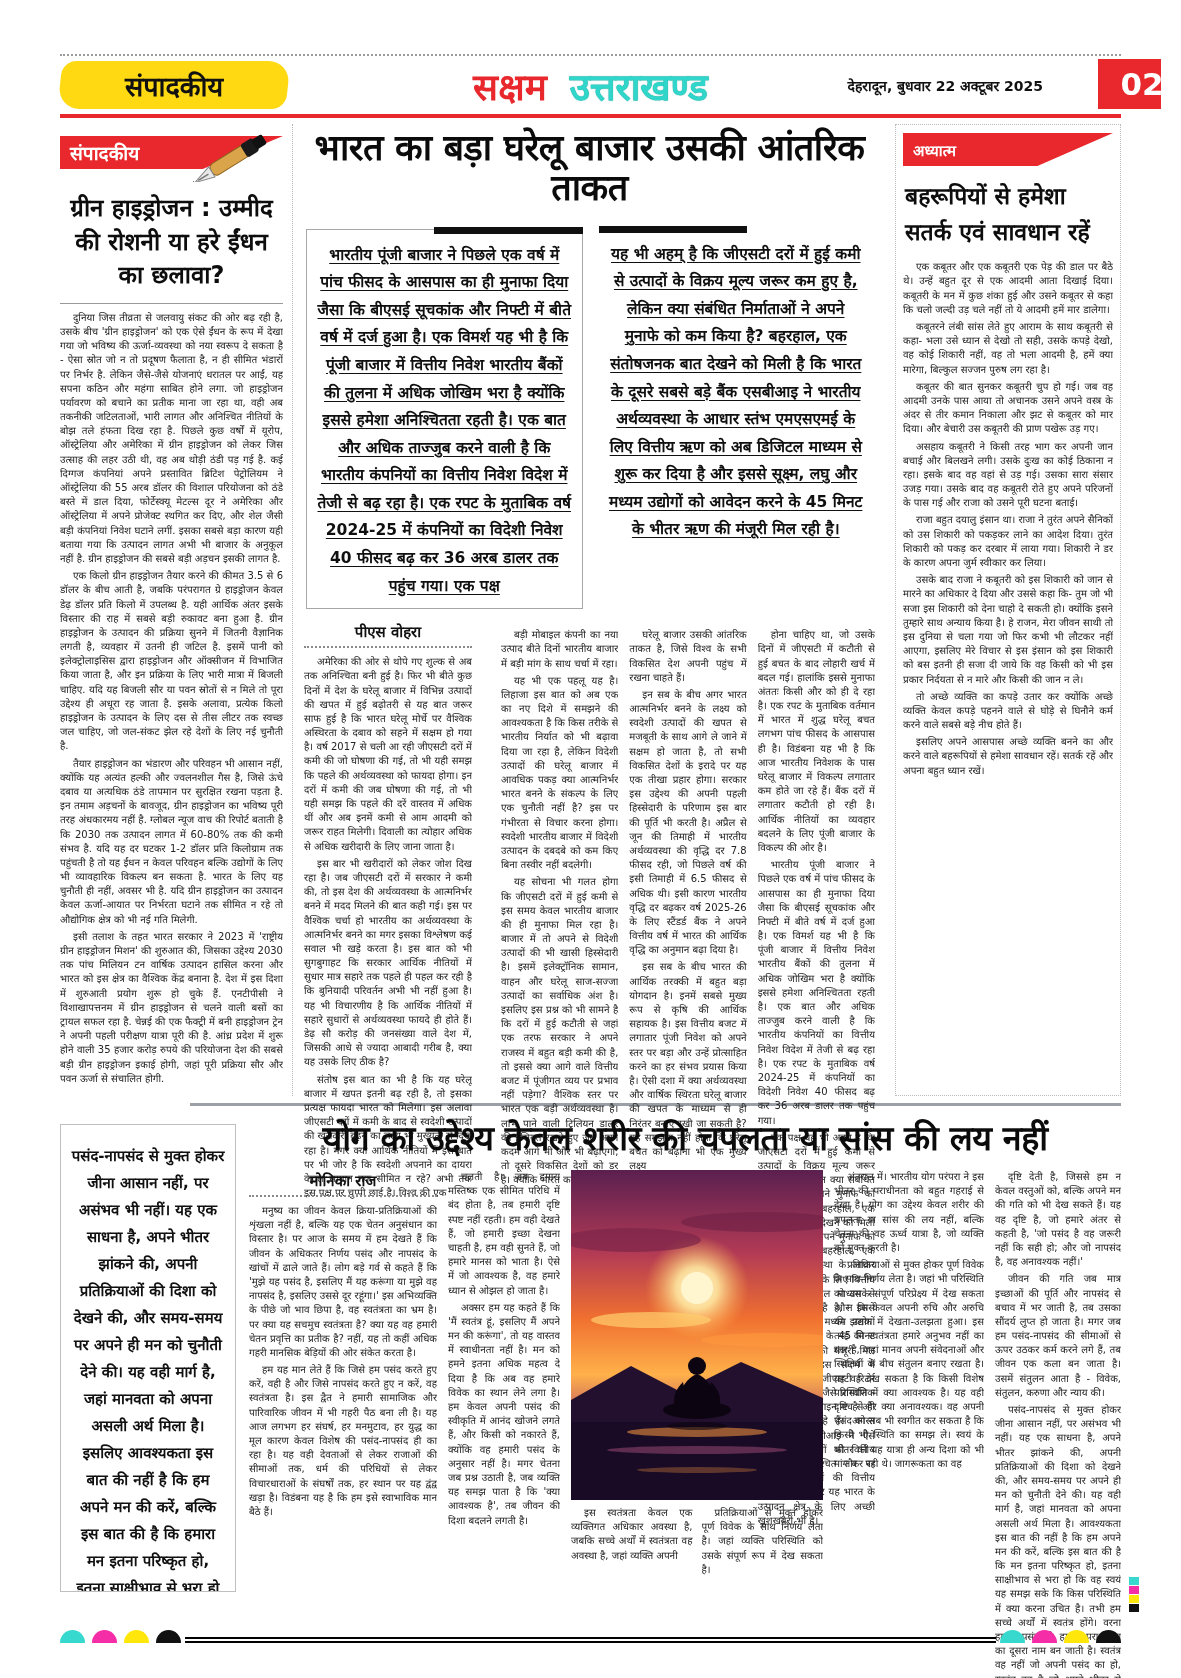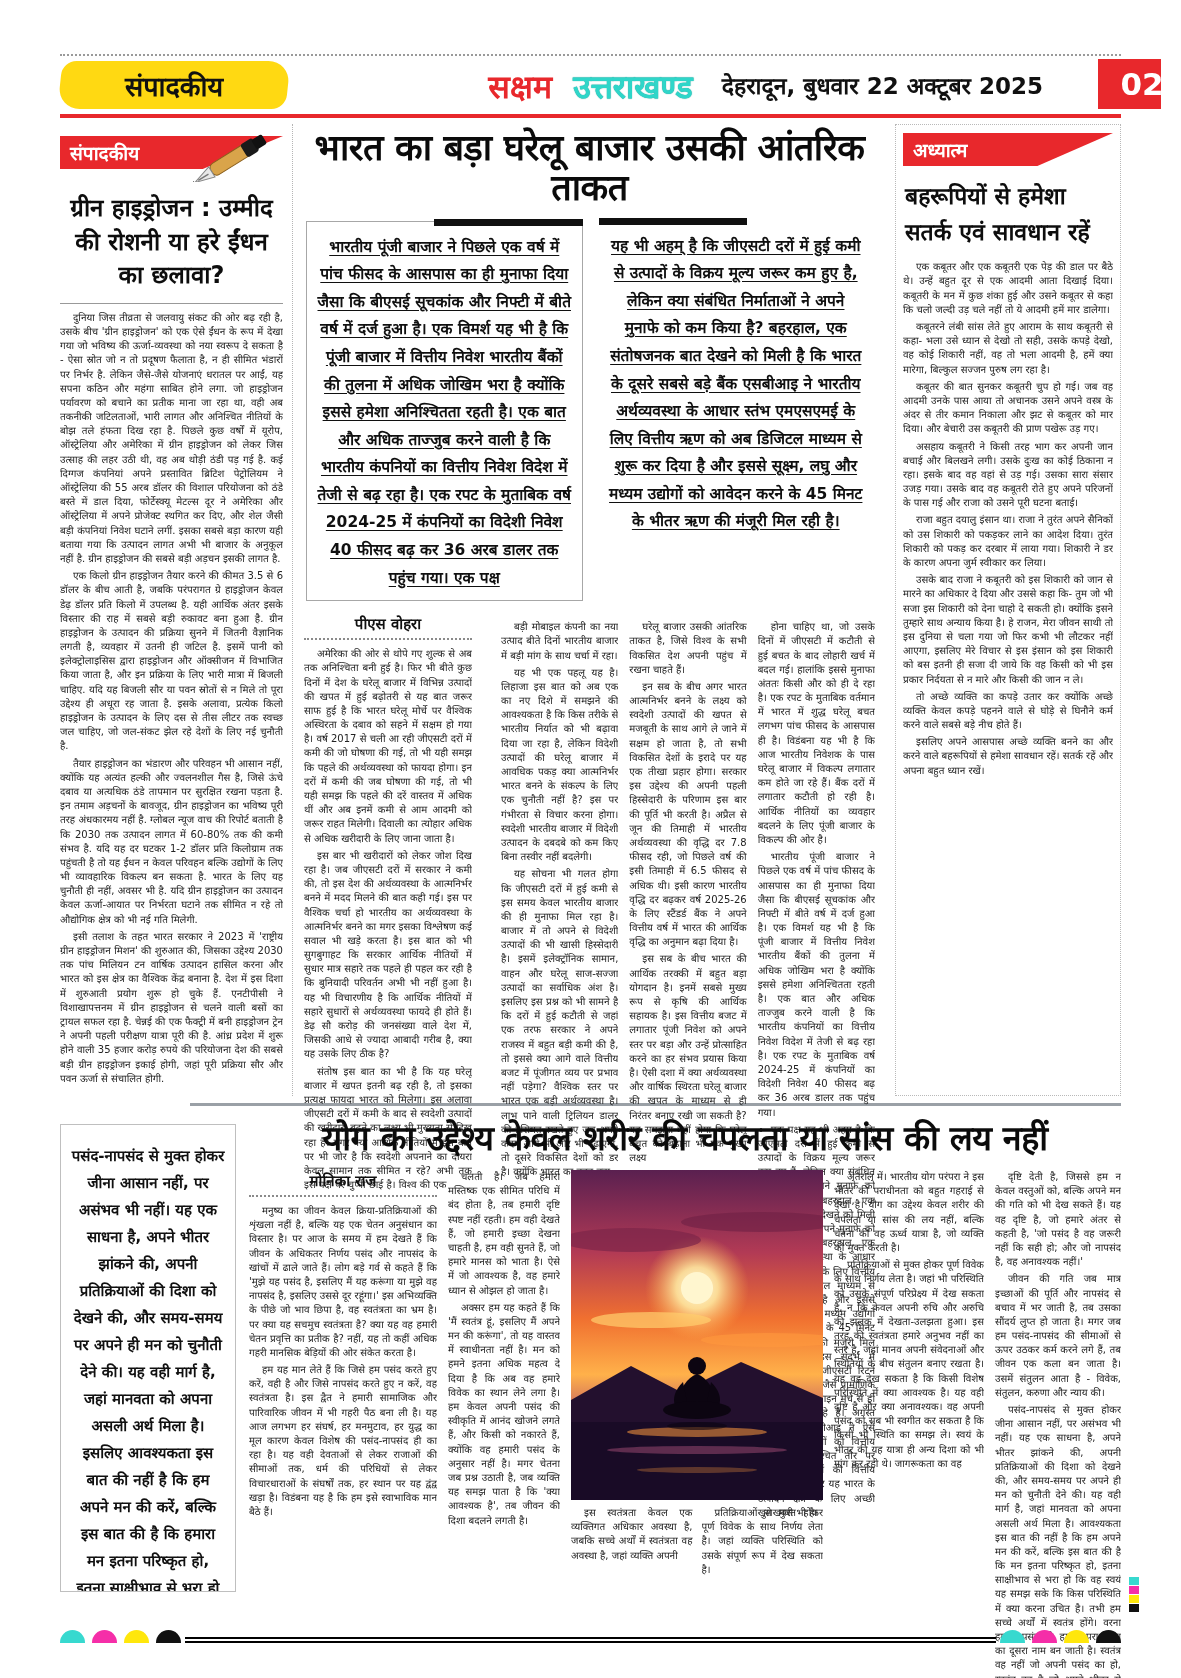--- a/index.html
+++ b/index.html
@@ -6,24 +6,24 @@
   .page{position:relative;width:1181px;height:1678px;background:#fff;overflow:hidden;
         font-family:"DejaVu Sans",sans-serif;color:#1c1c1c;}
   .inner{margin:0 60px;width:1061px;}
   .top-dotted{border-top:2px dotted #9a9a9a;margin-top:54px;}
   
   .header{position:relative;display:flex;align-items:center;height:54px;margin-top:2px;}
   .yellow-badge{width:228px;height:48px;background:#ffd912;border-radius:14px 22px 14px 22px;
                 transform:skewX(-6deg);display:flex;align-items:center;justify-content:center;}
   .yellow-badge span{transform:skewX(6deg);font-size:27px;font-weight:800;color:#111;}
   .masthead{position:absolute;left:50%;transform:translateX(-50%);white-space:nowrap;
-            font-size:32px;font-weight:800;letter-spacing:0;text-align:right;}
+            font-size:37px;font-weight:800;letter-spacing:0;text-align:right;}
   .masthead .m1{color:#e8282c;}
   .masthead .m2{color:#2fd6c9;text-shadow:0 0 1px #0b8d84;margin-left:10px;}
-  .dateline{margin-left:auto;font-size:23px;font-weight:700;color:#111;padding-right:78px;}
+  .dateline{margin-left:auto;font-size:14px;font-weight:700;color:#111;padding-right:78px;}
   .pagenum{position:absolute;right:-40px;top:1px;width:38px;height:50px;background:#e8282c;
            color:#fff;font-size:31px;font-weight:800;display:flex;align-items:center;justify-content:center;padding-left:25px;}
   .red-rule{height:4px;background:#e8282c;margin-top:2px;}
   
   .ribbon-row{position:relative;height:48px;}
   .ribbon{margin-top:12px;height:33px;background:#e8282c;color:#fff;display:flex;align-items:center;
           padding-left:10px;font-size:19px;font-weight:700;
           clip-path:polygon(0 0,100% 0,64% 100%,0 100%);}
   .pen-icon{position:absolute;right:-2px;top:-8px;}
   
@@ -33,21 +33,21 @@
   .col-right{width:226px;margin-left:9px;}
   .spirit-box{border:1px dotted #b9b9b9;height:100%;padding:4px 7px;box-sizing:border-box;
               display:flex;flex-direction:column;}
   .ed-headline{font-size:24px;font-weight:800;text-align:center;line-height:1.4;color:#0d0d0d;
                padding:8px 0 10px;border-bottom:1px solid #999;}
   .body-text{font-size:10px;line-height:1.42;text-align:justify;color:#222;overflow:hidden;}
   .body-text p{margin:0 0 3px;text-indent:13px;}
   .ed-body{height:818px;padding-top:7px;}
   
   .main-headline{font-size:36px;font-weight:800;text-align:center;line-height:1.12;
-                 letter-spacing:-0.5px;color:#0b0b0b;margin:4px 0 12px;}
+                 letter-spacing:-0.5px;color:#0b0b0b;margin:4px 0 20px;}
   .intro-row{display:flex;gap:16px;margin:0 2px 12px;}
   .intro-box{flex:1;position:relative;padding:12px 10px 8px;}
   .intro-box.bordered{border:1px solid #a7a7a7;}
   .intro-bar{position:absolute;top:-3px;height:7px;width:54%;background:#101010;}
   .intro-bar.right{right:-1px;} .intro-bar.left{left:0;}
   .intro-text{font-size:15.5px;font-weight:700;text-align:center;line-height:1.78;color:#101010;
               text-decoration:underline;text-underline-offset:3px;}
   .main-body{display:flex;gap:29px;height:636px;}
   .main-c1{width:168px;display:flex;flex-direction:column;}
   .byline{text-align:center;font-weight:700;font-size:15px;color:#101010;padding-bottom:5px;
@@ -177,21 +177,21 @@
                   <p>एक पक्ष यह भी अहम है कि जीएसटी दरों में हुई कमी से उत्पादों के विक्रय मूल्य जरूर कम हुए हैं, लेकिन क्या संबंधित निर्माताओं ने अपने मुनाफे को कम किया है? बहरहाल, एक संतोषजनक बात देखने को मिली है कि भारत के अपने मुनाफे को कम किया है? बहरहाल, एक भारतीय अर्थव्यवस्था के आधार स्तंभ एमएसएमई के लिए वित्तीय ऋण अब डिजिटल माध्यम से शुरू कर दिया है और इससे सूक्ष्म, लघु और मध्यम उद्योगों को आवेदन करने के 45 मिनट के भीतर ऋण की मंजूरी मिल रही है। बैंक इस संदर्भ में आकर्षक रिटर्न, जीएसटी रिटर्न और बैंक विवरण जैसे प्रामाणिक आंकड़ों को आनलाइन मंच से ही सुनिश्चित कर रहे हैं। अगस्त 2025 में एसबीआइ ने ऐसे 2,25000 उद्यमों को वित्तीय सुविधा दी। निश्चित तौर पर इससे इन उद्यमों की वित्तीय तरलता बढ़ेगी और यह भारत के उत्पादन क्षेत्र के लिए अच्छी खुशखबरी भी है।</p>
                 </div>
             </div>
           </div>
         </div>
       </div>
 
       <div class="col-right">
         <div class="spirit-box">
           <div class="ribbon-row" style="height:42px;">
-            <div class="ribbon" style="margin-top:4px;font-size:19px;">
+            <div class="ribbon" style="margin-top:4px;font-size:15px;">
               <span>अध्यात्म</span>
             </div>
           </div>
           <div class="spirit-headline">बहरूपियों से हमेशा सतर्क एवं सावधान रहें</div>
           <div class="body-text spirit-body">
               <p>एक कबूतर और एक कबूतरी एक पेड़ की डाल पर बैठे थे। उन्हें बहुत दूर से एक आदमी आता दिखाई दिया। कबूतरी के मन में कुछ शंका हुई और उसने कबूतर से कहा कि चलो जल्दी उड़ चले नहीं तो ये आदमी हमें मार डालेगा।</p>
               <p>कबूतरने लंबी सांस लेते हुए आराम के साथ कबूतरी से कहा- भला उसे ध्यान से देखो तो सही, उसके कपड़े देखो, वह कोई शिकारी नहीं, वह तो भला आदमी है, हमें क्या मारेगा, बिल्कुल सज्जन पुरुष लग रहा है।</p>
               <p>कबूतर की बात सुनकर कबूतरी चुप हो गई। जब वह आदमी उनके पास आया तो अचानक उसने अपने वस्त्र के अंदर से तीर कमान निकाला और झट से कबूतर को मार दिया। और बेचारी उस कबूतरी की प्राण पखेरू उड़ गए।</p>
               <p>असहाय कबूतरी ने किसी तरह भाग कर अपनी जान बचाई और बिलखने लगी। उसके दुःख का कोई ठिकाना न रहा। इसके बाद वह वहां से उड़ गई। उसका सारा संसार उजड़ गया। उसके बाद वह कबूतरी रोते हुए अपने परिजनों के पास गई और राजा को उसने पूरी घटना बताई।</p>
               <p>राजा बहुत दयालु इंसान था। राजा ने तुरंत अपने सैनिकों को उस शिकारी को पकड़कर लाने का आदेश दिया। तुरंत शिकारी को पकड़ कर दरबार में लाया गया। शिकारी ने डर के कारण अपना जुर्म स्वीकार कर लिया।</p>

